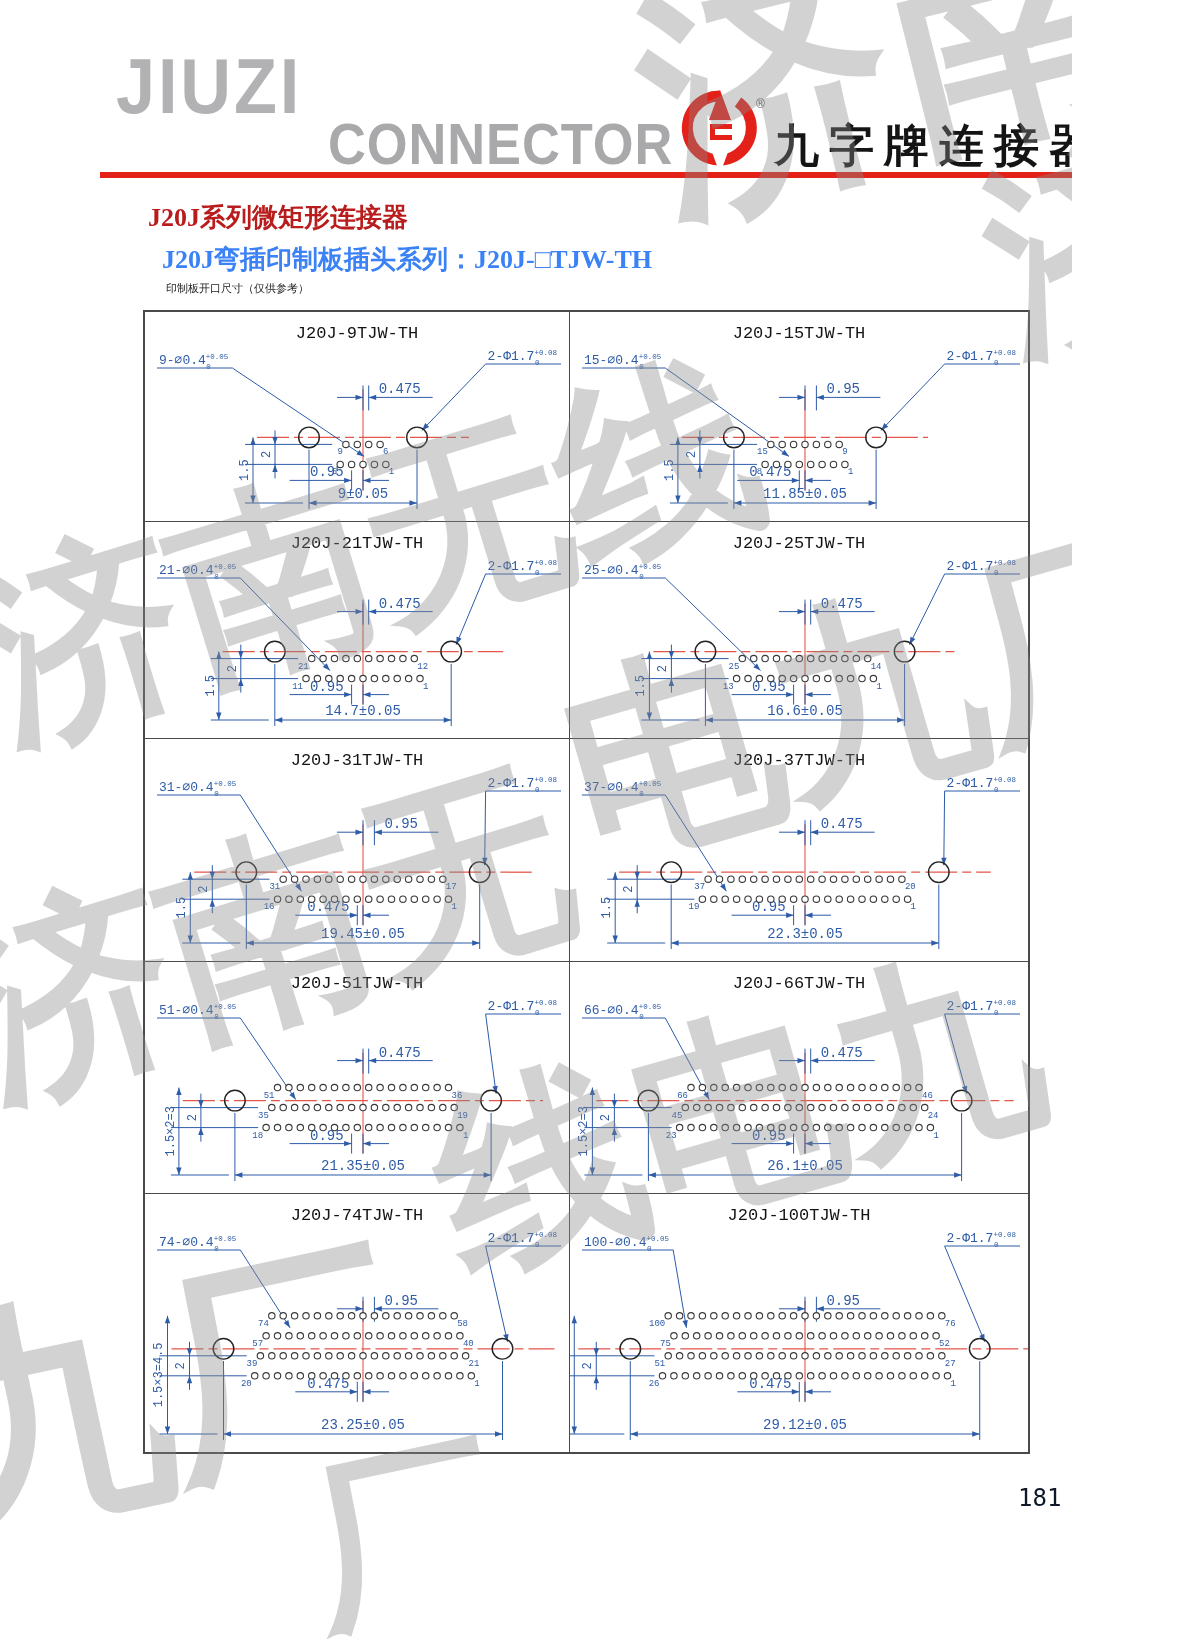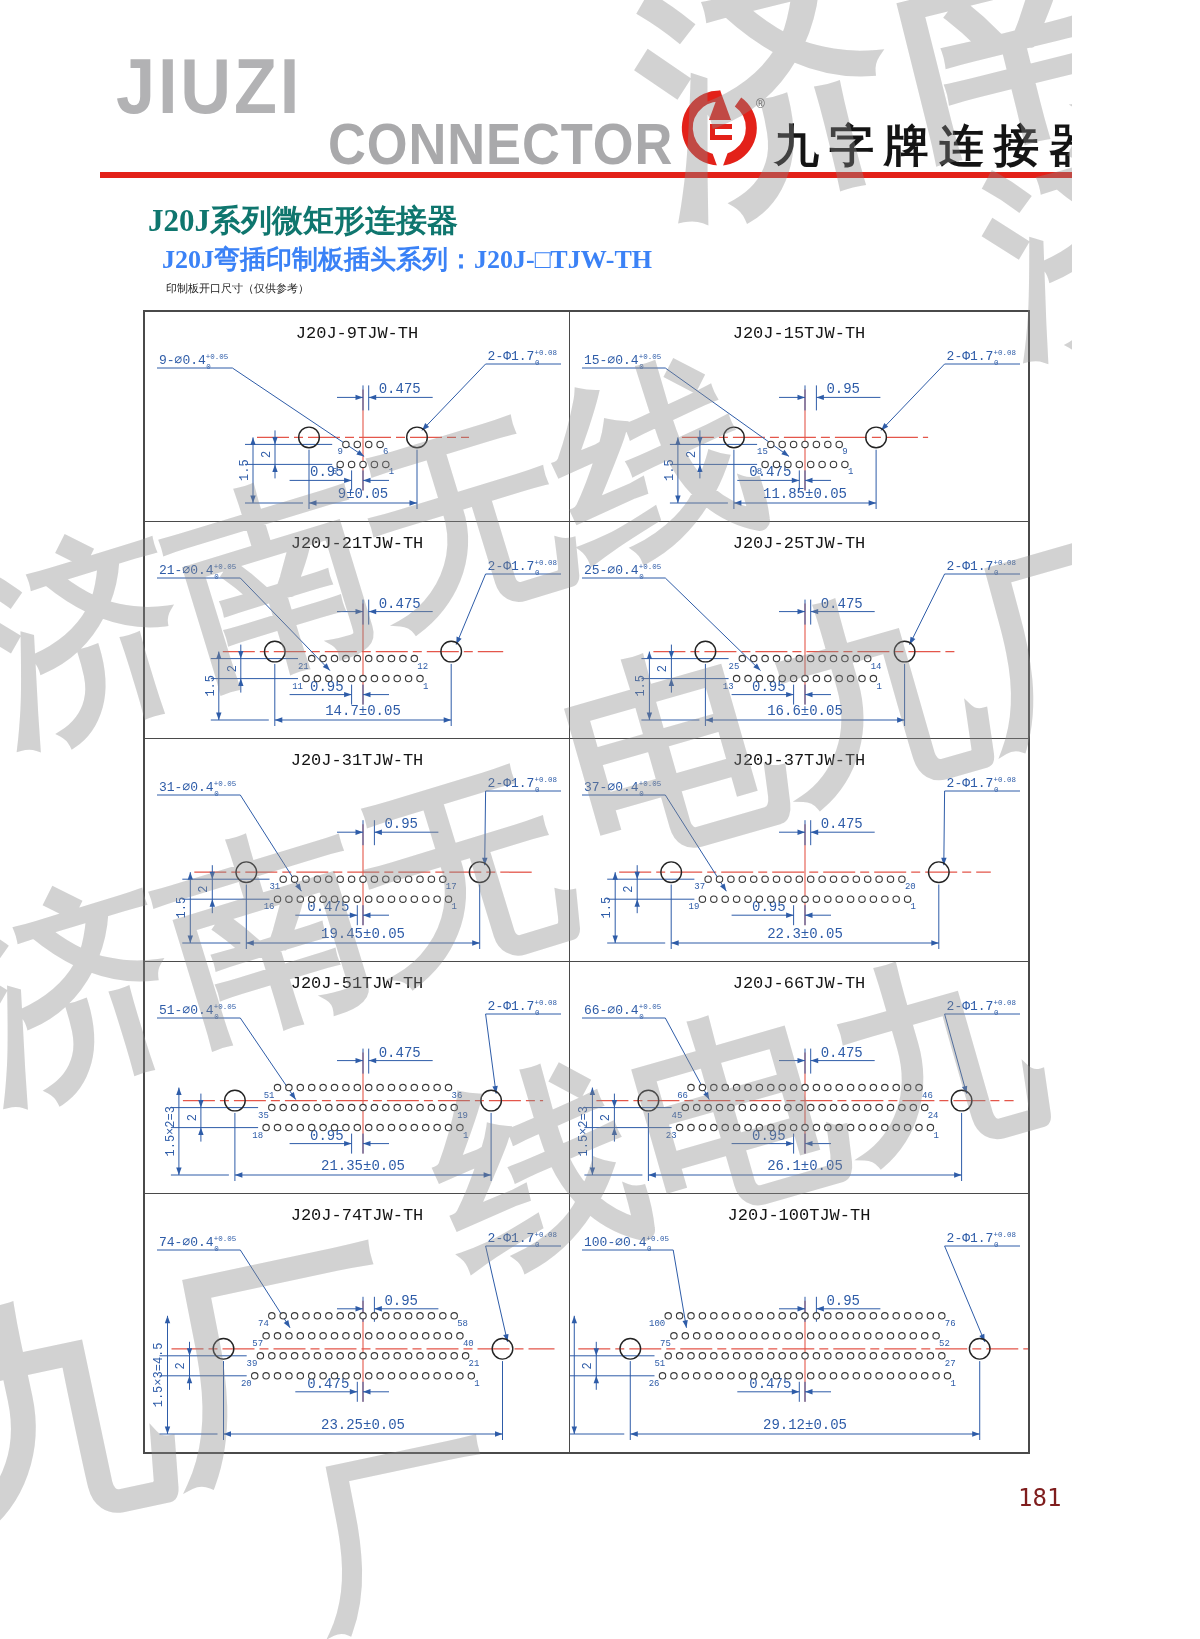--- a/index.html
+++ b/index.html
@@ -8,36 +8,36 @@
   
   .brand-top{position:absolute;left:116px;top:42px;font-size:74px;font-weight:bold;
              color:#b2b2b4;letter-spacing:3px;transform:scale(0.95,1.05);transform-origin:left top;}
   .brand-bottom{position:absolute;left:328px;top:110px;font-size:57px;font-weight:bold;
              color:#a9a9ab;letter-spacing:1px;transform:scale(0.92,1.02);transform-origin:left top;}
   .red-rule{position:absolute;left:100px;top:172px;width:1000px;height:6px;background:#e32119;}
   .logo{position:absolute;left:676px;top:86px;width:96px;height:90px;}
   .brand-cn{position:absolute;left:774px;top:116px;font-size:45px;font-weight:700;color:#141414;
             letter-spacing:10px;white-space:nowrap;}
   
-  .t-main{position:absolute;left:148px;top:200px;font-size:31px;font-weight:bold;color:#0f766e;
+  .t-main{position:absolute;left:148px;top:200px;font-size:26px;font-weight:bold;color:#b91c1c;
           font-family:"Liberation Serif","DejaVu Serif",serif;}
   .t-sub{position:absolute;left:162px;top:242px;font-size:26px;font-weight:600;color:#3b82f6;
          font-family:"Liberation Serif","DejaVu Serif",serif;}
   .t-note{position:absolute;left:166px;top:281px;font-size:11px;color:#222;
           font-family:"Liberation Serif","DejaVu Serif",serif;}
   
   .sheet{position:absolute;left:143px;top:310px;width:887px;border:2px solid #4a4a4a;
          display:grid;grid-template-columns:425px 458px;
          grid-template-rows:210px 217px 223px 232px 258px;background:#fff;box-sizing:border-box;}
   .cell{position:relative;border-right:1px solid #4a4a4a;border-bottom:1px solid #4a4a4a;overflow:hidden;}
   .cell:nth-child(2n){border-right:none;}
   .cell:nth-last-child(-n+2){border-bottom:none;}
   .cell svg{position:absolute;left:0;top:0;}
   
-  .page-num{position:absolute;left:1018px;top:1484px;font-size:24px;color:#7f1d1d;
+  .page-num{position:absolute;left:1018px;top:1484px;font-size:24px;color:#0f172a;
             font-family:"DejaVu Sans Mono","Liberation Mono",monospace;}
   .wm{position:absolute;z-index:6;pointer-events:none;color:#8b8b8b;opacity:0.38;font-weight:bold;
       white-space:nowrap;font-family:"DejaVu Sans",sans-serif;line-height:1;}
 </style>
 </head>
 <body>
 
 <div class="page">
 
   <div class="brand-top">JIUZI</div>

